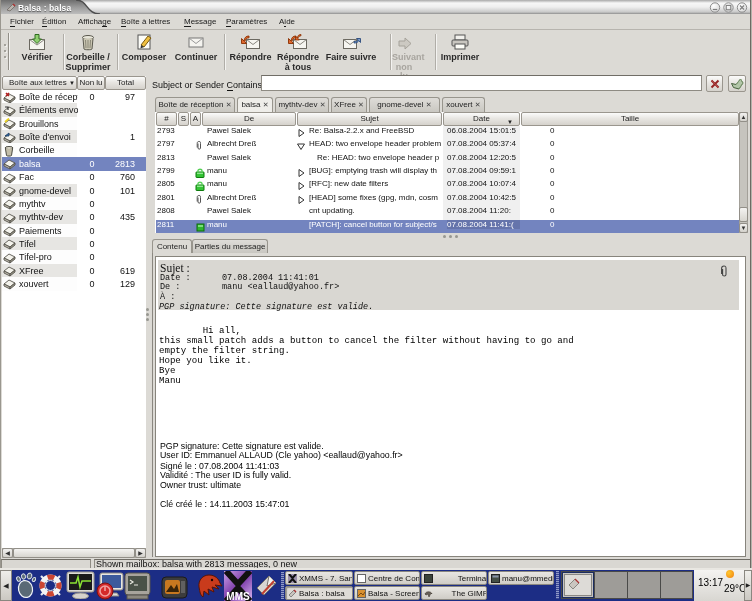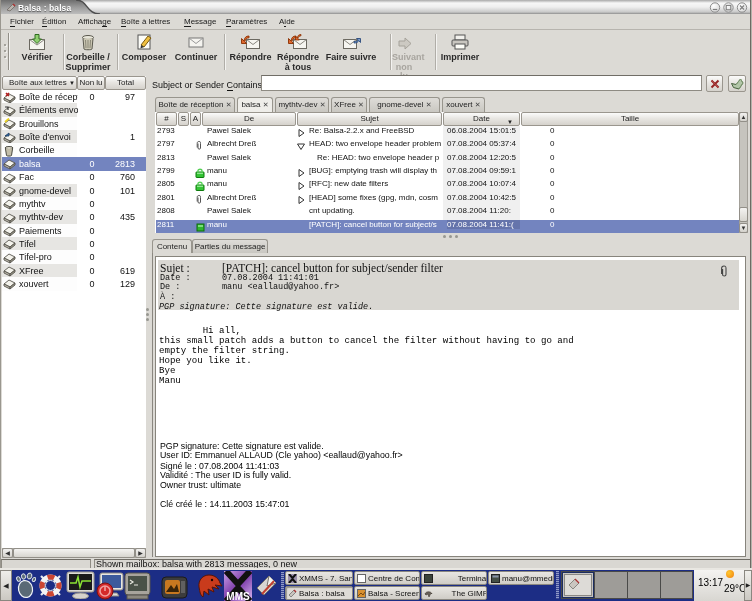--- a/index.html
+++ b/index.html
@@ -492,21 +492,20 @@
     </svg>
     <span class="abs" style="left:51px">manu</span>
     <span class="abs" style="left:153px;width:134px;overflow:hidden">[PATCH]: cancel button for subject/s</span>
     <span class="abs" style="left:291px;width:73px;overflow:hidden;background:rgba(0,0,30,0.12)">07.08.2004 11:41:(</span>
     <span class="abs" style="left:394px">0</span>
   </div>
 
 <div class="abs" id="pv">
   <div id="pvhdr"></div>
   <div class="ph" style="left:4px;top:5px;font-family:'Liberation Serif',serif;font-size:11.5px">Sujet :</div>
-  <div class="ph" style="left:66px;top:5px;font-family:'Liberation Serif',serif;font-size:11.5px">[PATCH]: cancel button for subject/sender filter</div>
   <div class="ph" style="left:4px;top:15.5px">Date :</div>
   <div class="ph" style="left:66px;top:15.5px">07.08.2004 11:41:01</div>
   <div class="ph" style="left:4px;top:25.2px">De :</div>
   <div class="ph" style="left:66px;top:25.2px">manu &lt;eallaud@yahoo.fr&gt;</div>
   <div class="ph" style="left:4px;top:35px">À :</div>
   <div class="ph" style="left:3px;top:44.6px;font-style:italic">PGP signature: Cette signature est valide.</div>
   <svg class="abs" style="left:564px;top:7px" width="8" height="14">
       <path d="M4,2 C6,2 6,2.7 6,4.5 L6,10.5 C6,12.5 2.6,12.5 2.6,10.5 L2.6,5 M4,2 C2.4,2 1.6,2.7 1.6,4.5 L1.6,10" fill="none" stroke="#444" stroke-width="1.1"></path>
     </svg>
 

